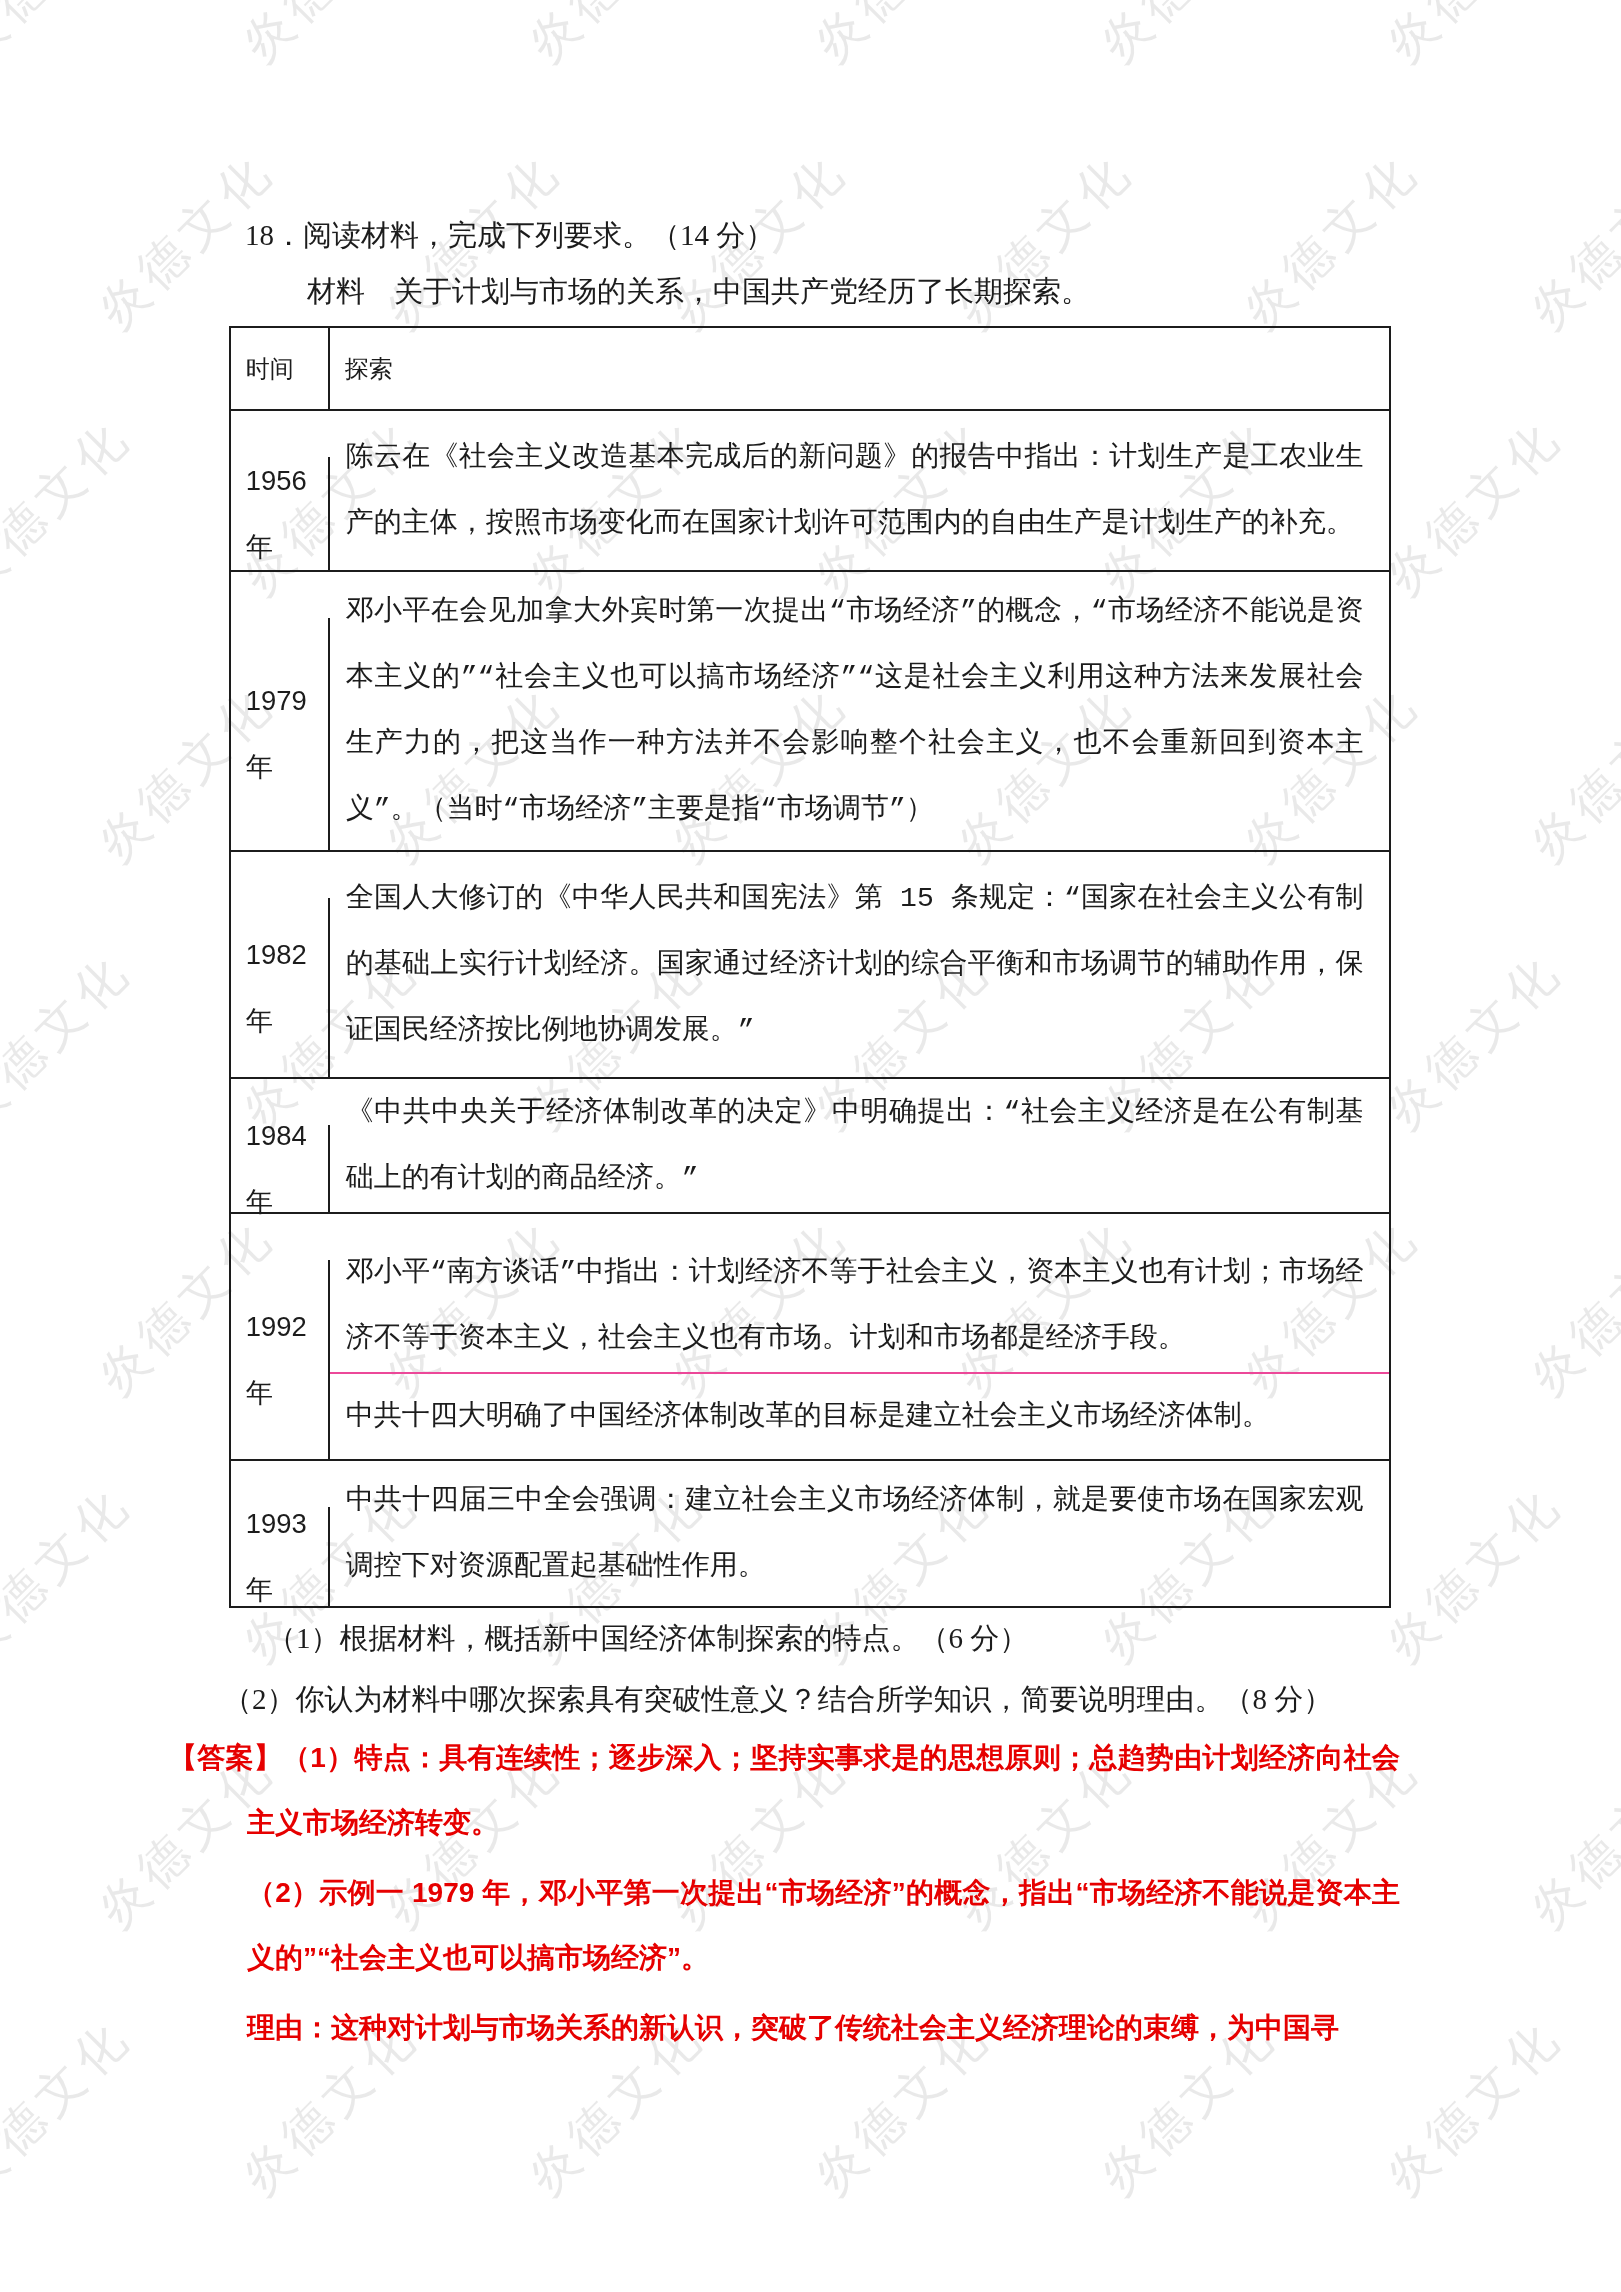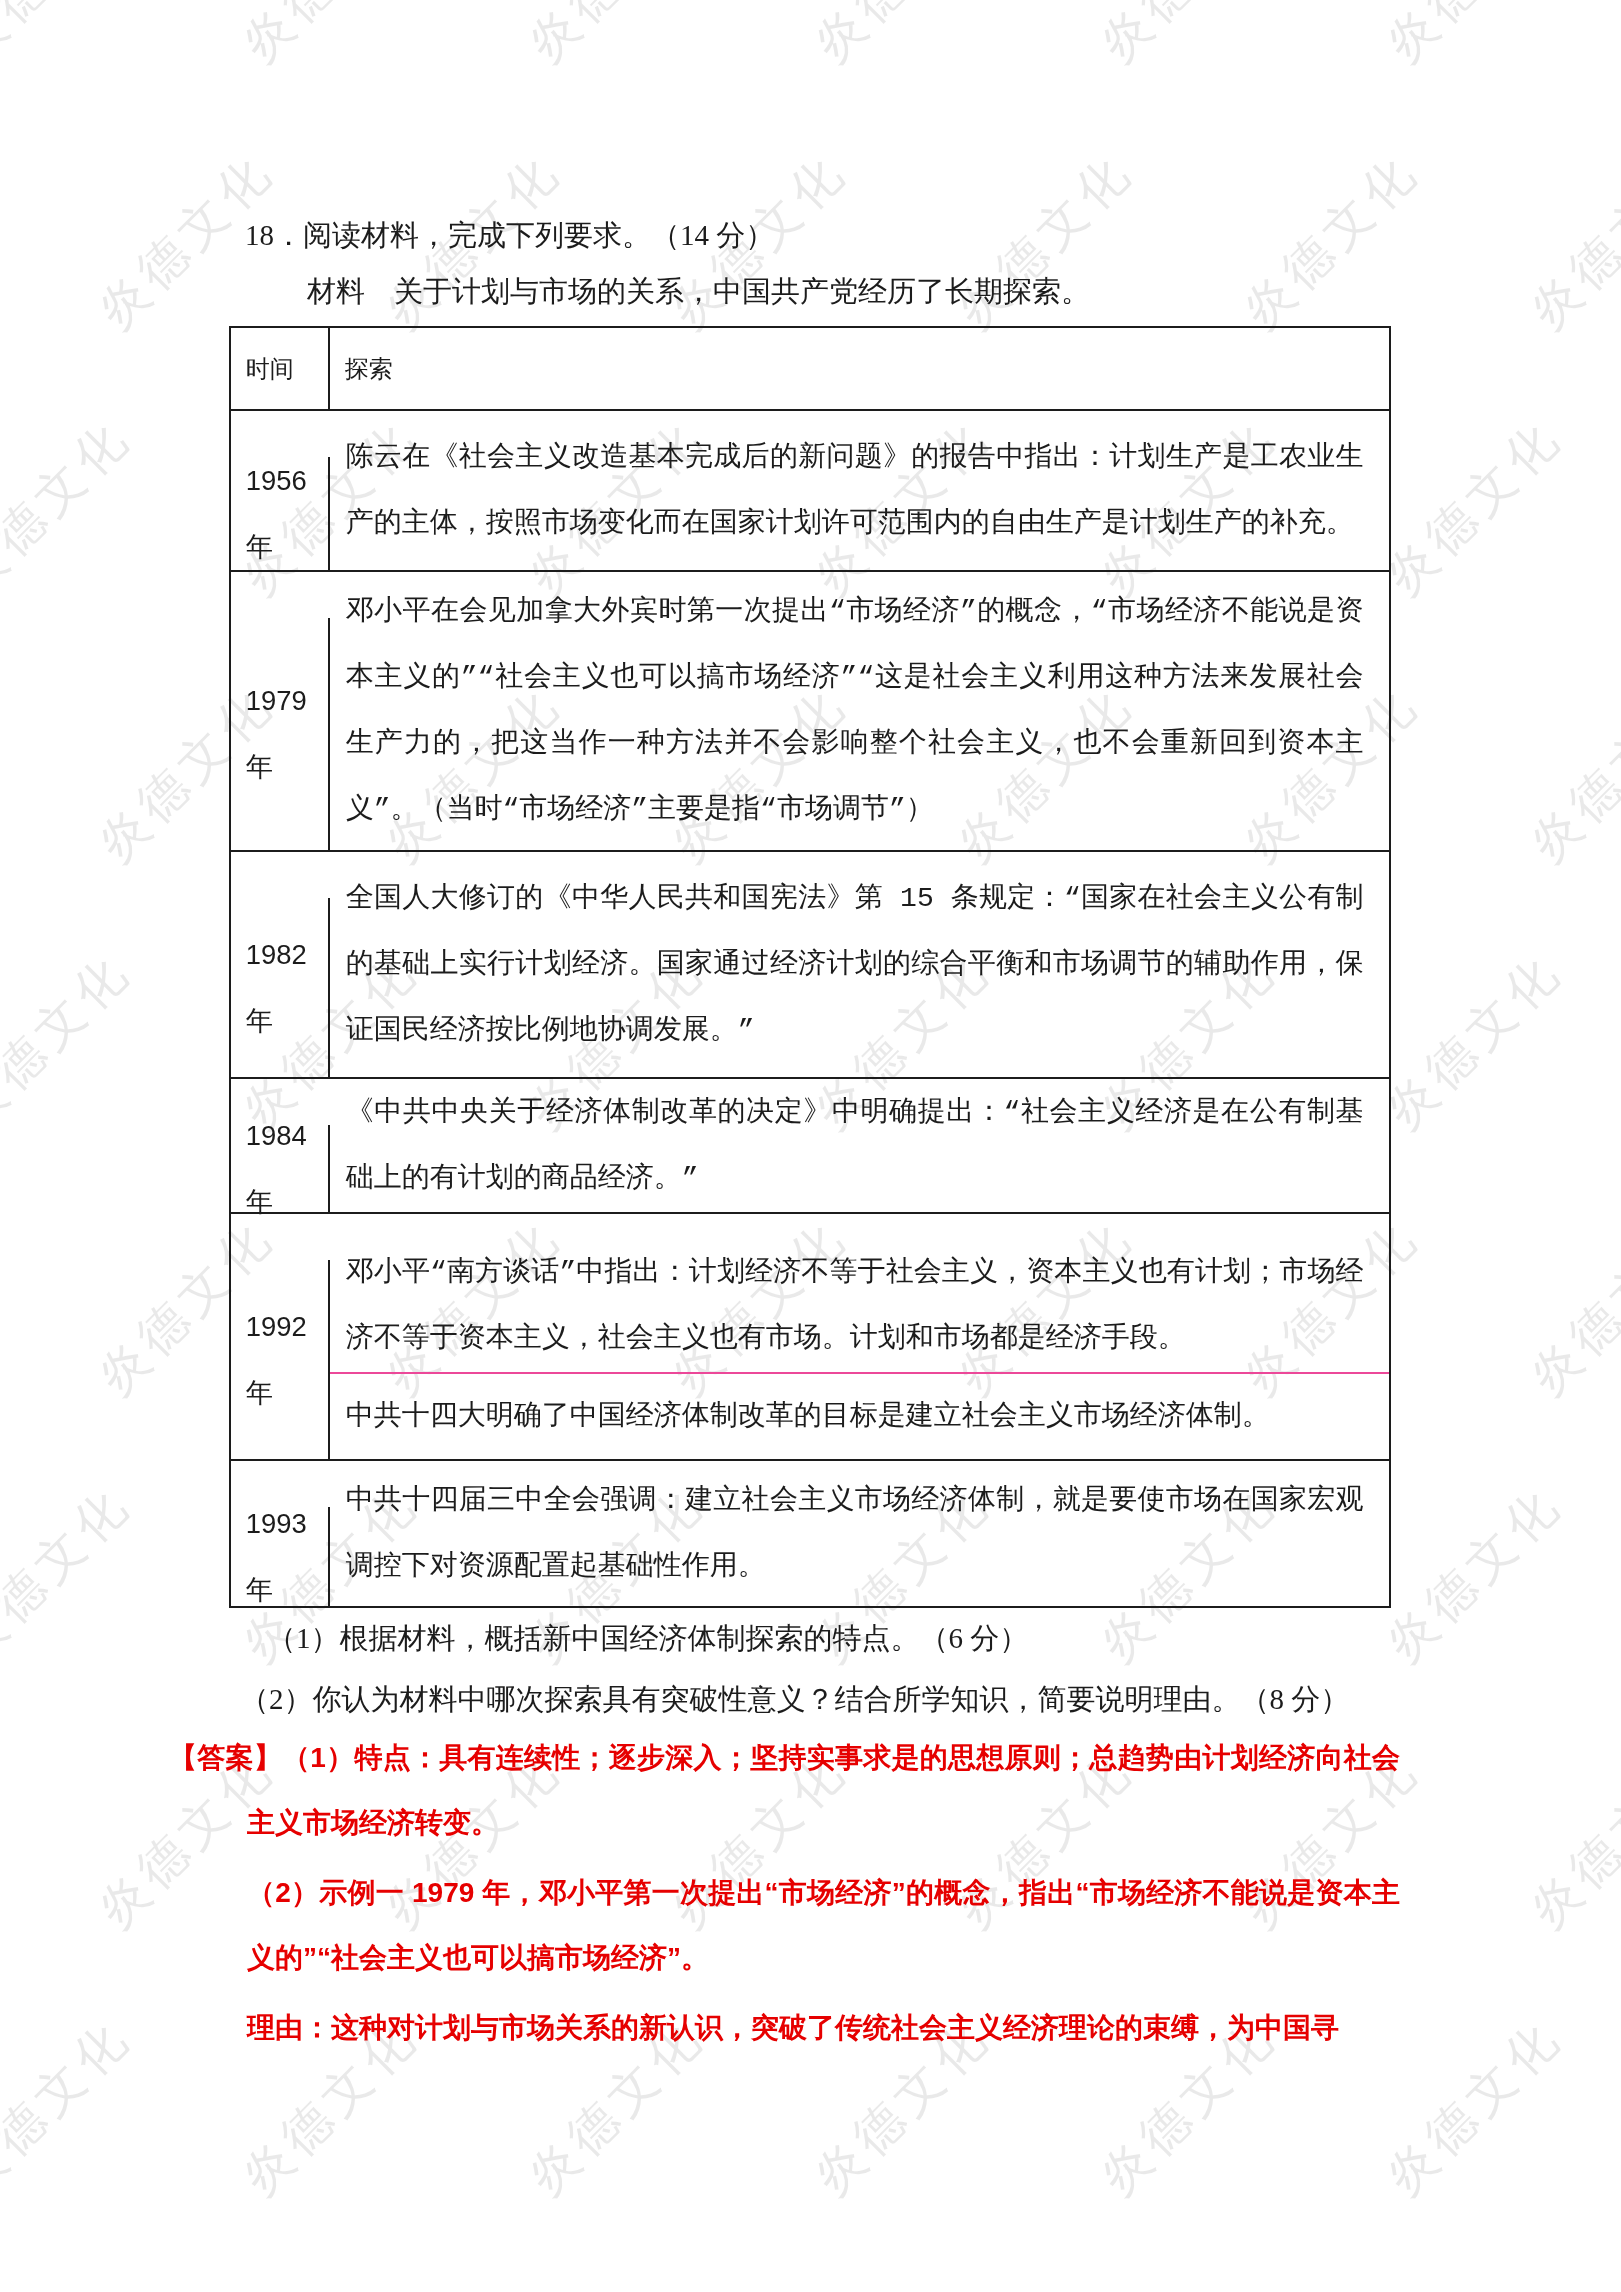--- a/index.html
+++ b/index.html
@@ -11,21 +11,21 @@
   .wm{
     position:absolute;transform:rotate(-45deg);transform-origin:center;
     font-size:49px;letter-spacing:6.9px;white-space:nowrap;
     color:rgba(0,0,0,0.085);font-family:"Liberation Serif",serif;
   }
   .content{position:absolute;inset:0;z-index:1;}
   .line{position:absolute;font-size:29px;white-space:nowrap;}
   .q18{left:245px;top:208px;margin-top:8px;}
   .material{left:307px;top:272px;}
   .q1{left:223px;top:1619px;margin-left:44px;}
-  .q2{left:240px;top:1680px;}
+  .q2{left:223px;top:1680px;}
 
   .mtable{
     position:absolute;left:229px;top:326px;width:1162px;
     border:2px solid #1c1c1c;box-sizing:border-box;
   }
   .trow{display:flex;border-top:2px solid #1c1c1c;}
   .trow.first{border-top:none;}
   .c1{width:99px;flex:0 0 99px;border-right:2px solid #1c1c1c;box-sizing:border-box;}
   .c2{flex:1;min-width:0;}
   .hcell{display:flex;align-items:center;padding-left:14.7px;font-size:24px;}

